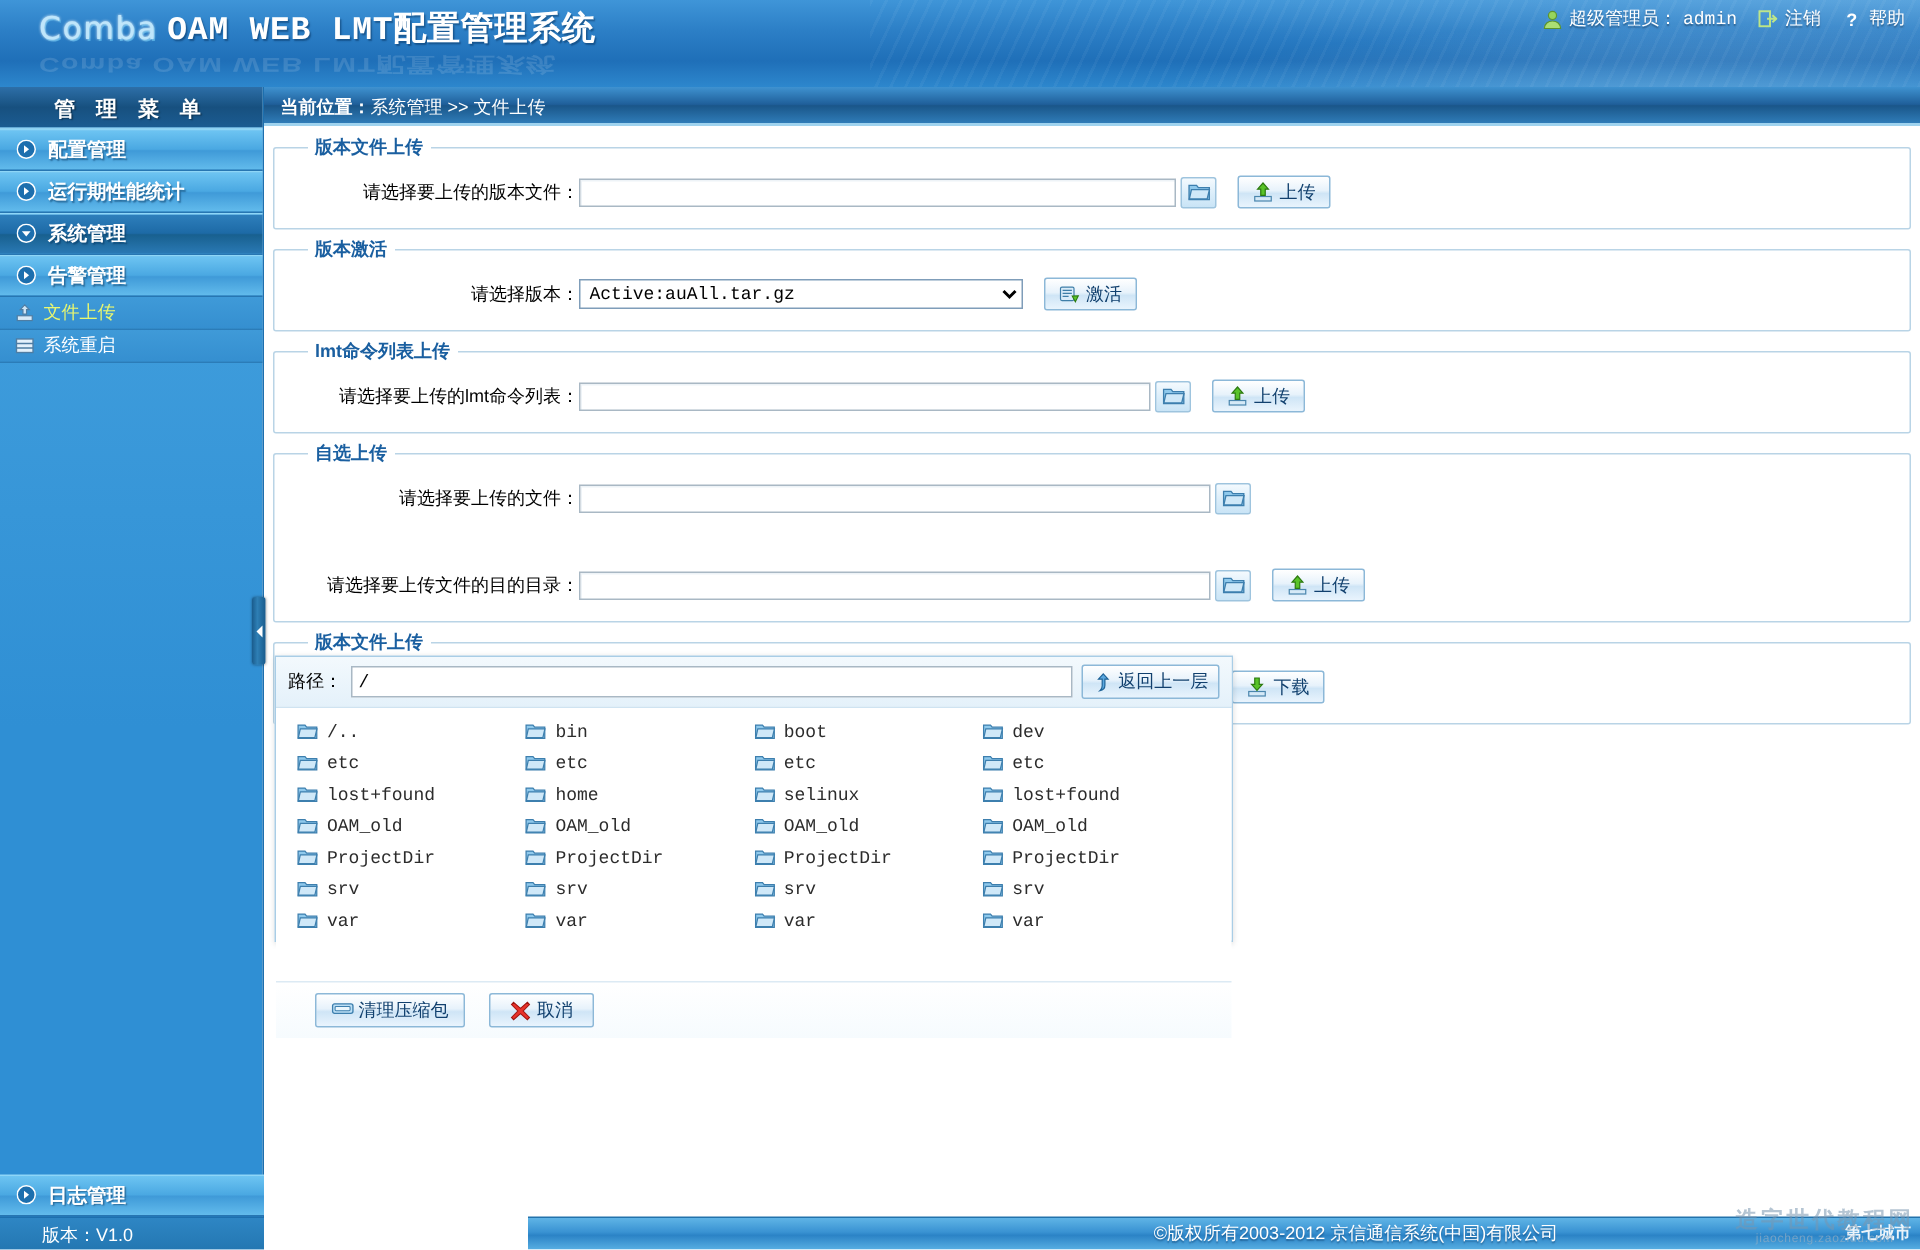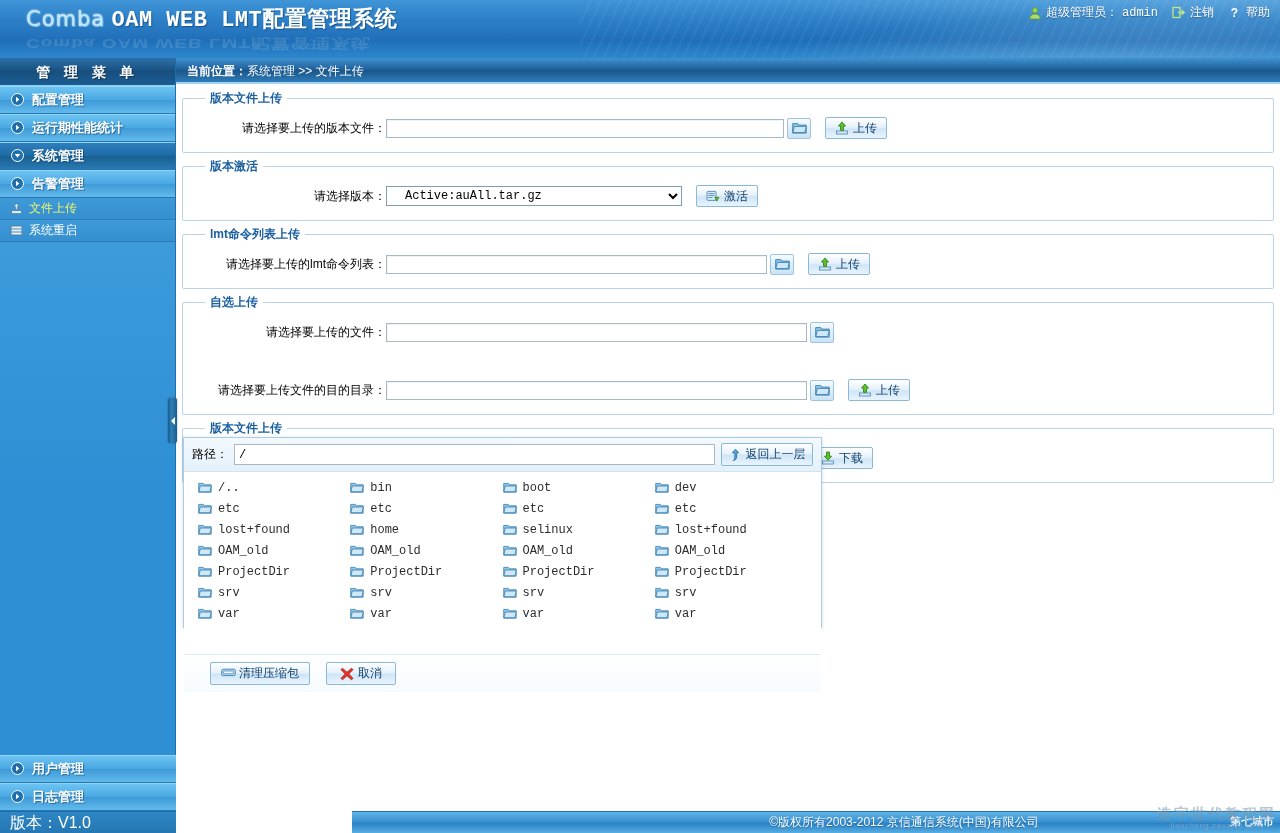--- a/index.html
+++ b/index.html
@@ -91,22 +91,22 @@
   }
   .menu-l2 {
     height: 22px; display:flex; align-items:center; gap:5px; padding-left: 10px;
     font-size: 12px; color: #ffffff; cursor: pointer;
     background: linear-gradient(180deg,#3f9ad8 0%, #358fd0 100%);
     border-bottom: 1px solid #2b7cb8;
   }
   .menu-l2.sel { color: #e9f76f; }
   .sidebar-bottom { position:absolute; left:0; bottom: 0; width: 176px; }
   .version-bar {
-    height: 22px; line-height: 22px; padding-left: 10px;
-    color: #ffffff; font-size: 16px;
+    height: 22px; line-height: 22px; padding-left: 28px;
+    color: #ffffff; font-size: 12px;
     background: linear-gradient(180deg,#2e86c4 0%, #2477b2 100%);
     border-top: 1px solid #1d6fae;
   }
   .collapse-handle {
     position:absolute; left: 168px; top: 398px; width: 9px; height: 45px;
     background: linear-gradient(90deg,#1a5c8d,#2e7fb5 40%,#1a5c8d);
     border-radius: 2px; cursor: pointer;
     display:flex; align-items:center; justify-content:center;
     box-shadow: 0 0 2px rgba(0,0,0,0.4);
     z-index: 40;
@@ -145,21 +145,21 @@
   .fld-label { font-size: 12px; color: #000000; text-align: right; white-space: nowrap; }
   .txtbox {
     height: 19px; border: 1px solid #a9b8c4; background: #ffffff;
     font-family: "Liberation Mono", monospace; font-size: 12px;
     padding: 0 3px; color: #000; outline: none;
     box-shadow: inset 1px 1px 0 #eef3f7;
   }
   select.selbox {
     height: 20px; border: 1px solid #7f9db9; background: #ffffff;
     font-family: "Liberation Mono", monospace; font-size: 12px;
-    padding: 0 14px; color: #000;
+    padding: 0 2px; color: #000;
   }
 
   .btn {
     display:inline-flex; align-items:center; justify-content:center; gap:4px;
     height: 22px; padding: 0 8px; cursor: pointer;
     border: 1px solid #8cb8d8; border-radius: 2px;
     background: linear-gradient(180deg,#ffffff 0%, #e7f2fb 45%, #cfe5f6 55%, #e9f4fd 100%);
     font-size: 12px; color: #11406e; white-space: nowrap;
   }
   .btn-folder {
@@ -322,29 +322,20 @@
       <span class="ico">
         <svg width="13" height="13" viewBox="0 0 13 13">
           <rect x="1" y="2" width="11" height="9" fill="#e3f1fb" stroke="#4f7da3" stroke-width="0.9"></rect>
           <path d="M1 5h11M1 8h11" stroke="#4f7da3" stroke-width="0.9"></path>
         </svg>
       </span>
       <span>系统重启</span>
     </div>
 
     <div class="sidebar-bottom">
-      <div class="menu-l1">
-        <span class="ico">
-          <svg width="13" height="13" viewBox="0 0 13 13">
-              <circle cx="6.5" cy="6.5" r="6" fill="#1d6fae" stroke="#ffffff" stroke-width="1"></circle>
-              <path d="M5 3.8l3.4 2.7L5 9.2z" fill="#ffffff"></path>
-            </svg>
-        </span>
-        <span>用户管理</span>
-      </div>
       <div class="menu-l1">
         <span class="ico">
           <svg width="13" height="13" viewBox="0 0 13 13">
               <circle cx="6.5" cy="6.5" r="6" fill="#1d6fae" stroke="#ffffff" stroke-width="1"></circle>
               <path d="M5 3.8l3.4 2.7L5 9.2z" fill="#ffffff"></path>
             </svg>
         </span>
         <span>日志管理</span>
       </div>
       <div class="version-bar">版本：V1.0</div>
@@ -476,21 +467,21 @@
           <div class="fld-label" style="width:195px">请选择要下载的文件：</div>
           <input class="txtbox" style="width: 398px;" type="text" value="">
           <div class="btn-folder">
             <span class="ico">
               <svg width="15" height="13" viewBox="0 0 15 13">
                 <path d="M0.7 2.6h5l1.2 1.5h7.3v8H0.7z" fill="#8fc9ec" stroke="#3d7fae" stroke-width="0.9"></path>
                 <path d="M2.3 5.4h12L12.8 11.6H0.9z" fill="#cfe8f8" stroke="#3d7fae" stroke-width="0.9"></path>
               </svg>
             </span>
           </div>
-          <div class="btn" style="width:62px">
+          <div class="btn" style="margin-left:10px;width:62px">
             <span class="ico">
               <svg width="14" height="14" viewBox="0 0 14 14">
                 <rect x="1.5" y="10" width="11" height="3" fill="#d5e9f7" stroke="#4a86ae" stroke-width="0.8"></rect>
                 <path d="M7 9.3L3.4 5.2h2.1V1h3v4.2h2.1z" fill="#58c328" stroke="#2c7a10" stroke-width="0.8"></path>
               </svg>
             </span>
             <span>下载</span>
           </div>
         </div>
       </fieldset>

